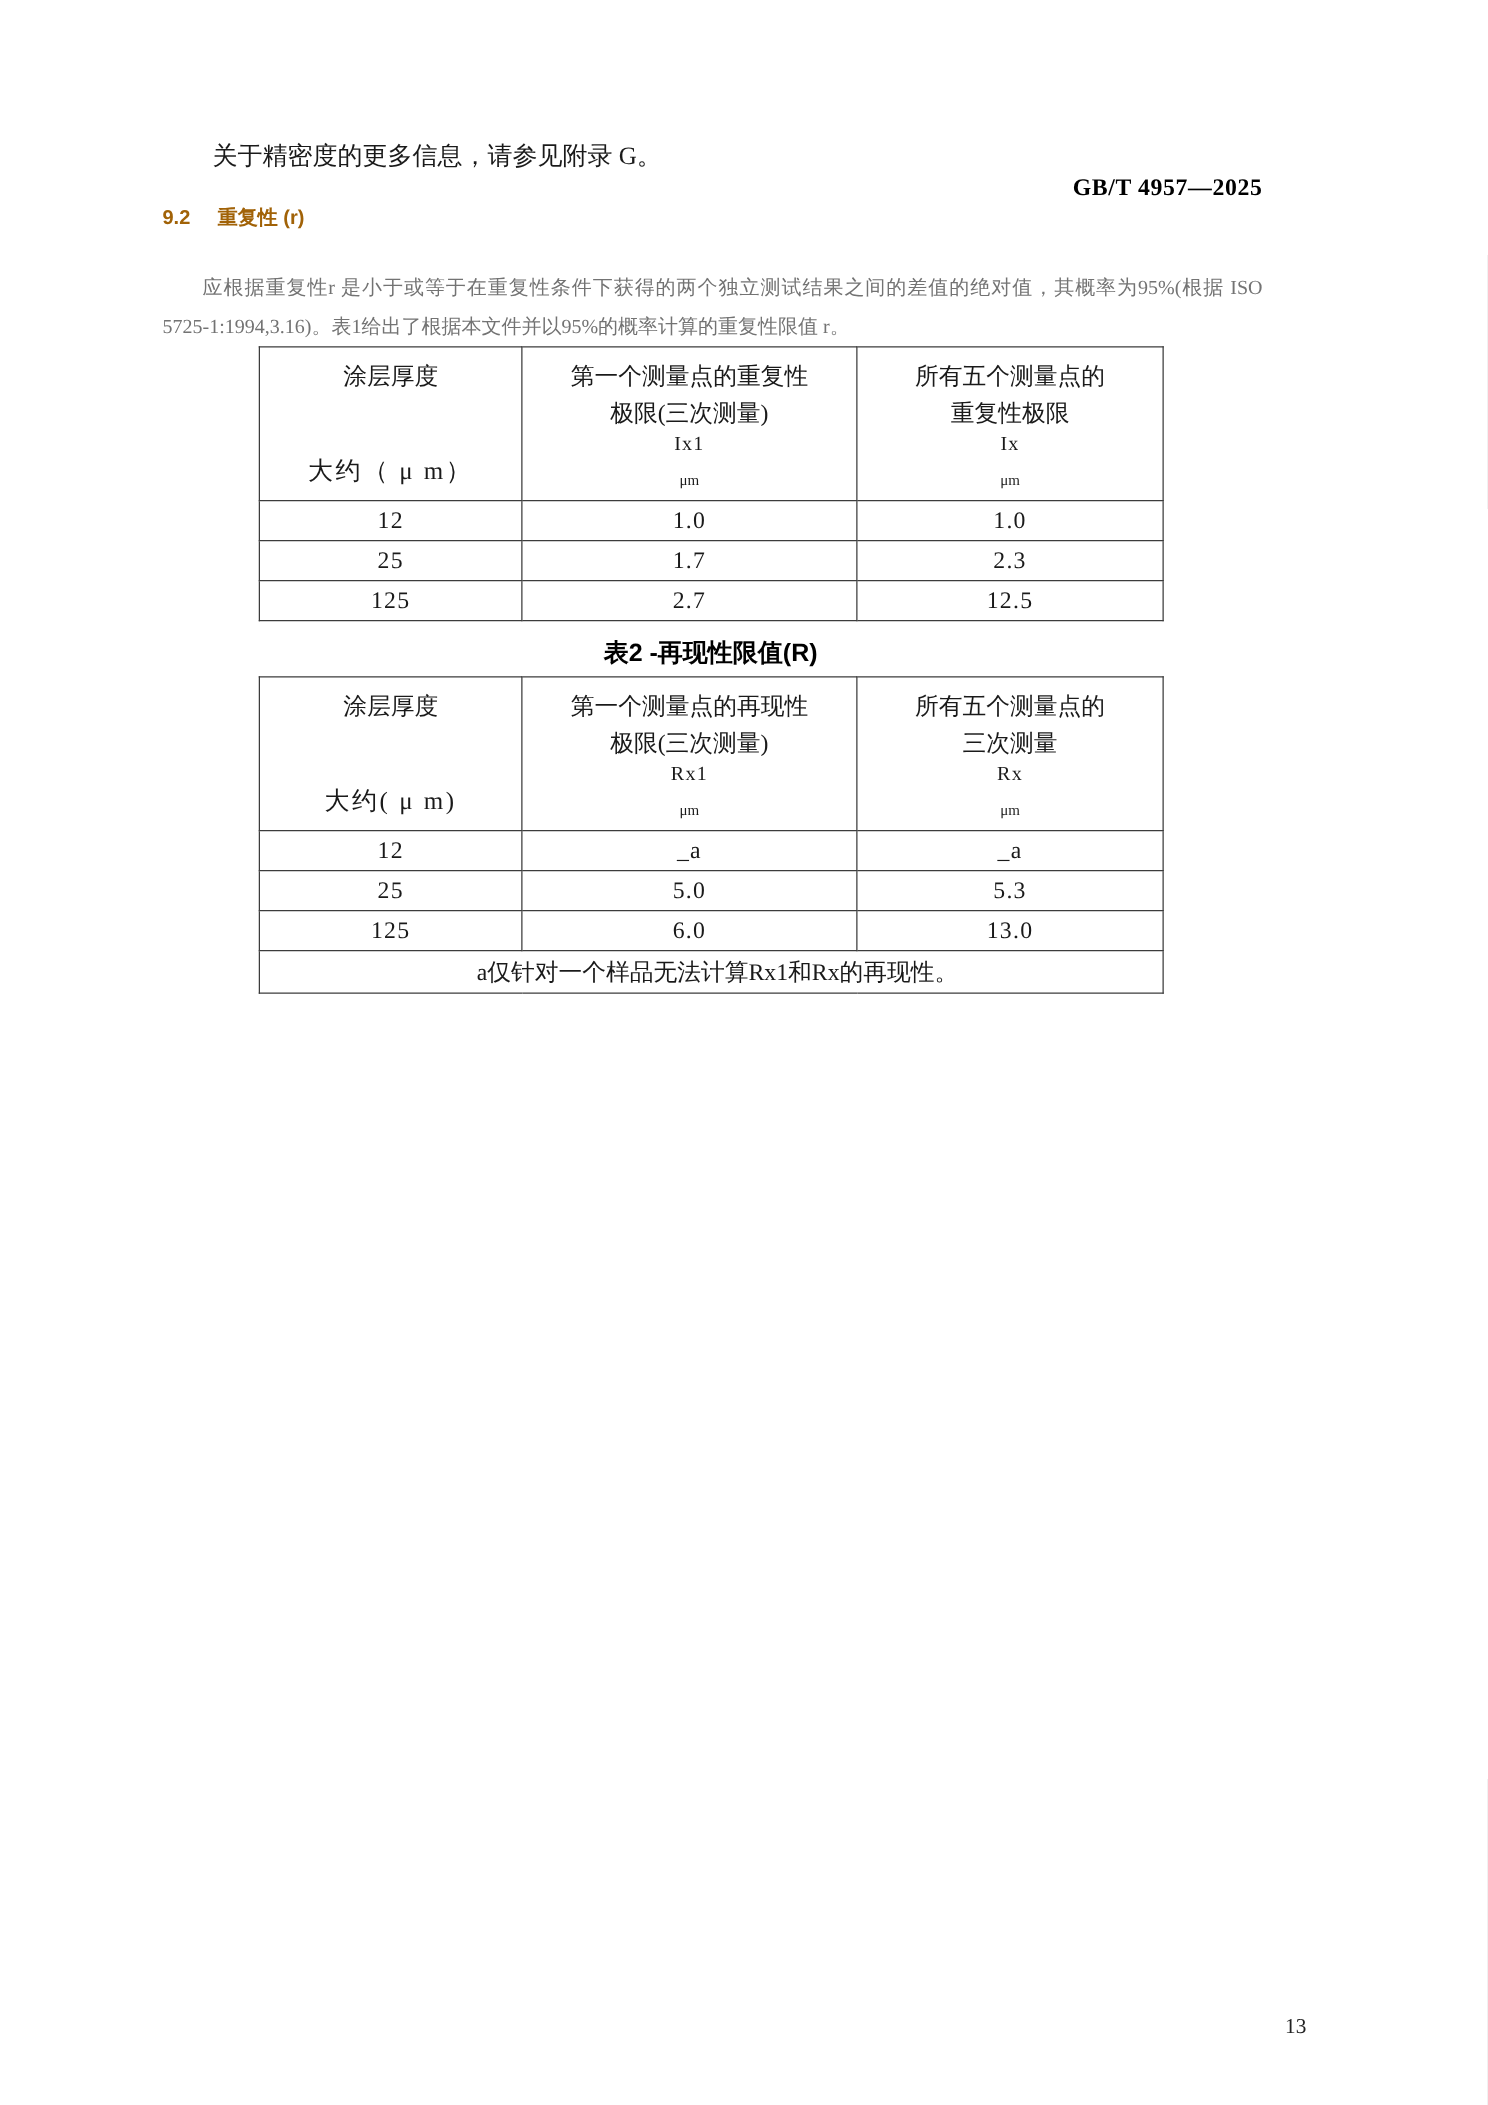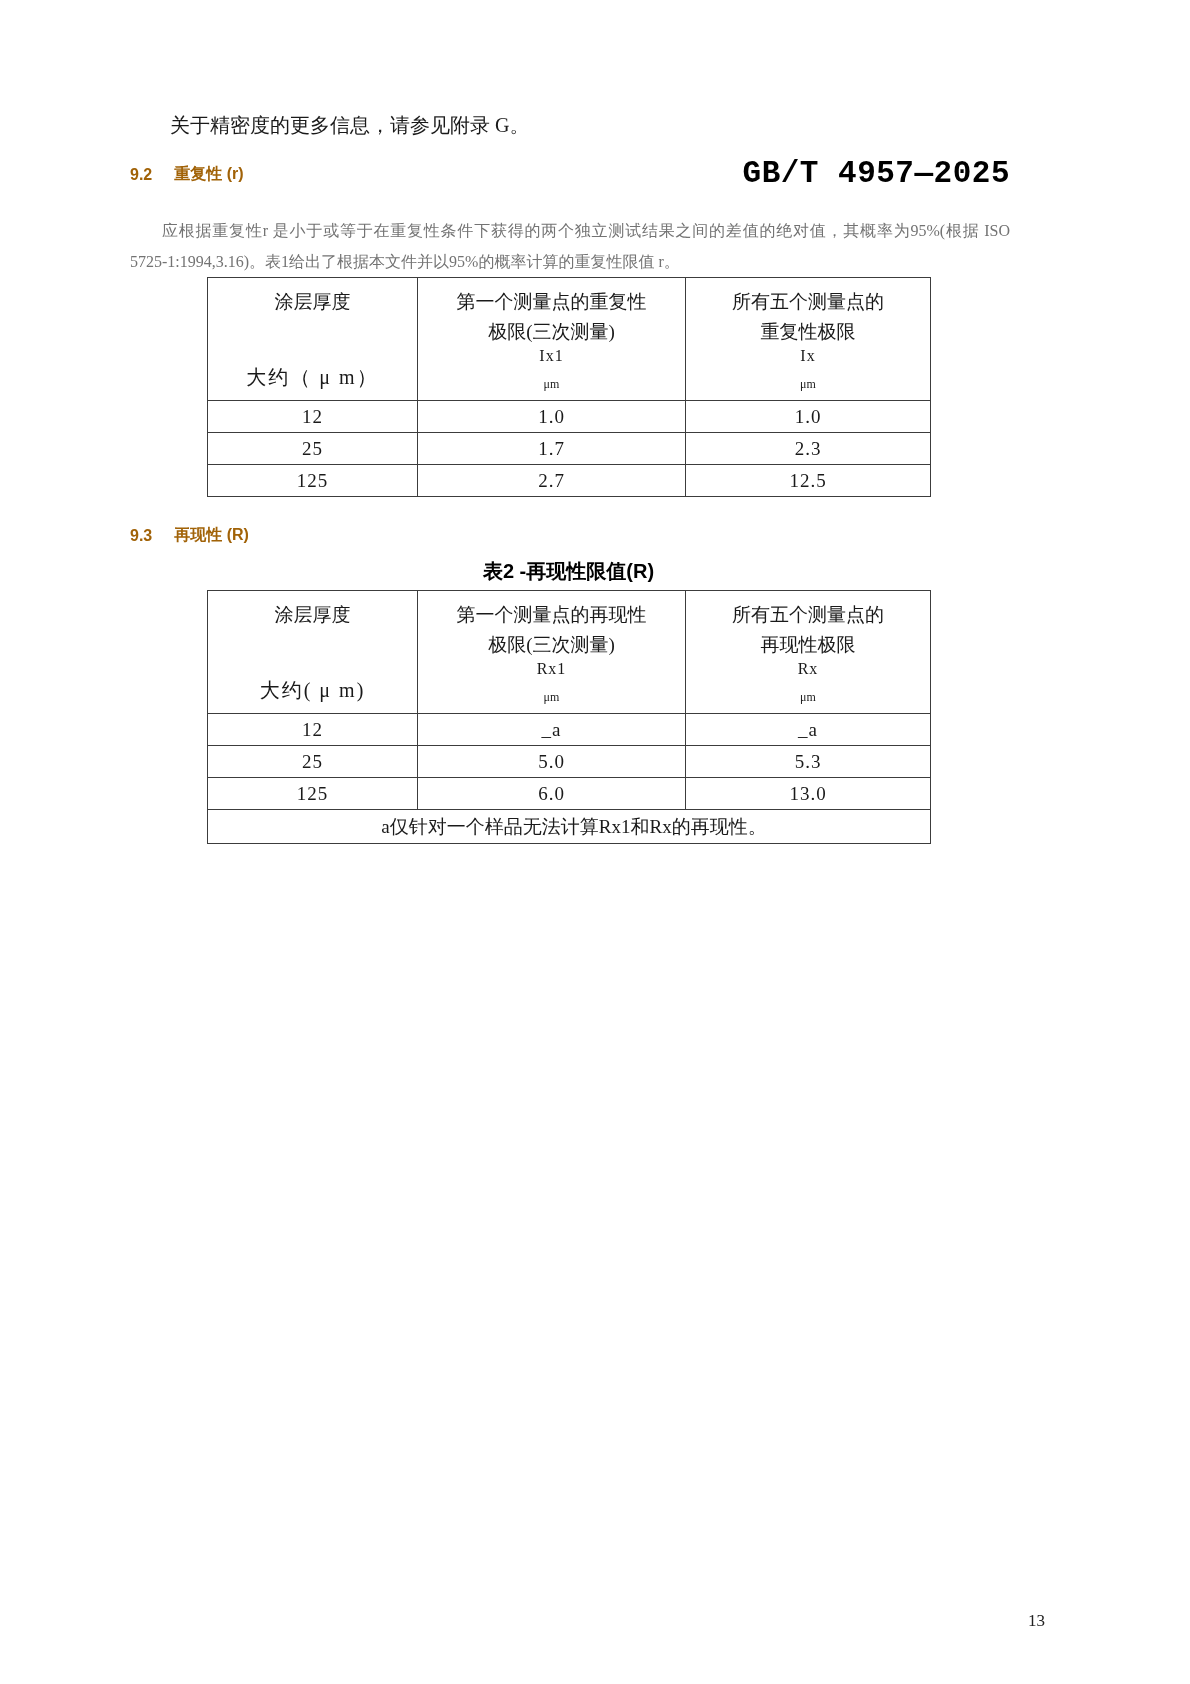--- a/index.html
+++ b/index.html
@@ -8,24 +8,23 @@
     position:relative;
     width:1190px; height:1684px;
     margin:0 auto;
     background:#ffffff;
     font-family:"Liberation Serif","DejaVu Serif",serif;
     color:#111;
     overflow:hidden;
   }
   .doc-number {
     position:absolute; top:140px; right:180px;
-    font-family:Liberation Mono, monospace;
-    font-weight:700; font-size:31px; letter-spacing:0.5px;
+    font-family:Liberation Serif, serif;
+    font-weight:700; font-size:19px; letter-spacing:0.5px;
     color:#000;
-    margin-top:16px;
   }
   .content {
     position:absolute; top:16px; left:130px; width:880px; padding-top:94px;
   }
   .intro {
     font-size:20px; line-height:30px; text-indent:2em; color:#1a1a1a;
   }
   .sec-heading {
     display:flex; align-items:center; gap:22px;
     margin-top:24px;
@@ -132,24 +131,20 @@
           <td class="c3 data-cell">2.3</td>
         </tr>
         <tr>
           <td class="c1 data-cell">125</td>
           <td class="c2 data-cell">2.7</td>
           <td class="c3 data-cell">12.5</td>
         </tr>
       </tbody>
     </table>
 
-    <div class="sec-heading" style="margin-top:28px;">
-      <span>9.3</span>
-      <span>再现性 (R)</span>
-    </div>
 
 
     <div class="table-title">表2 -再现性限值(R)</div>
 
     <table class="data-table">
       <tbody>
         <tr>
           <td class="c1 hdr">
             <div class="hdr-stack">
               <div class="hdr-line">涂层厚度</div>
@@ -161,21 +156,21 @@
             <div class="hdr-stack">
               <div class="hdr-line">第一个测量点的再现性</div>
               <div class="hdr-line">极限(三次测量)</div>
               <div class="hdr-sym">Rx1</div>
               <div class="hdr-unit">μm</div>
             </div>
           </td>
           <td class="c3 hdr">
             <div class="hdr-stack">
               <div class="hdr-line">所有五个测量点的</div>
-              <div class="hdr-line">再现性极限</div>
+              <div class="hdr-line">三次测量</div>
               <div class="hdr-sym">Rx</div>
               <div class="hdr-unit">μm</div>
             </div>
           </td>
         </tr>
         <tr>
           <td class="c1 data-cell">12</td>
           <td class="c2 data-cell">_a</td>
           <td class="c3 data-cell">_a</td>
         </tr>

